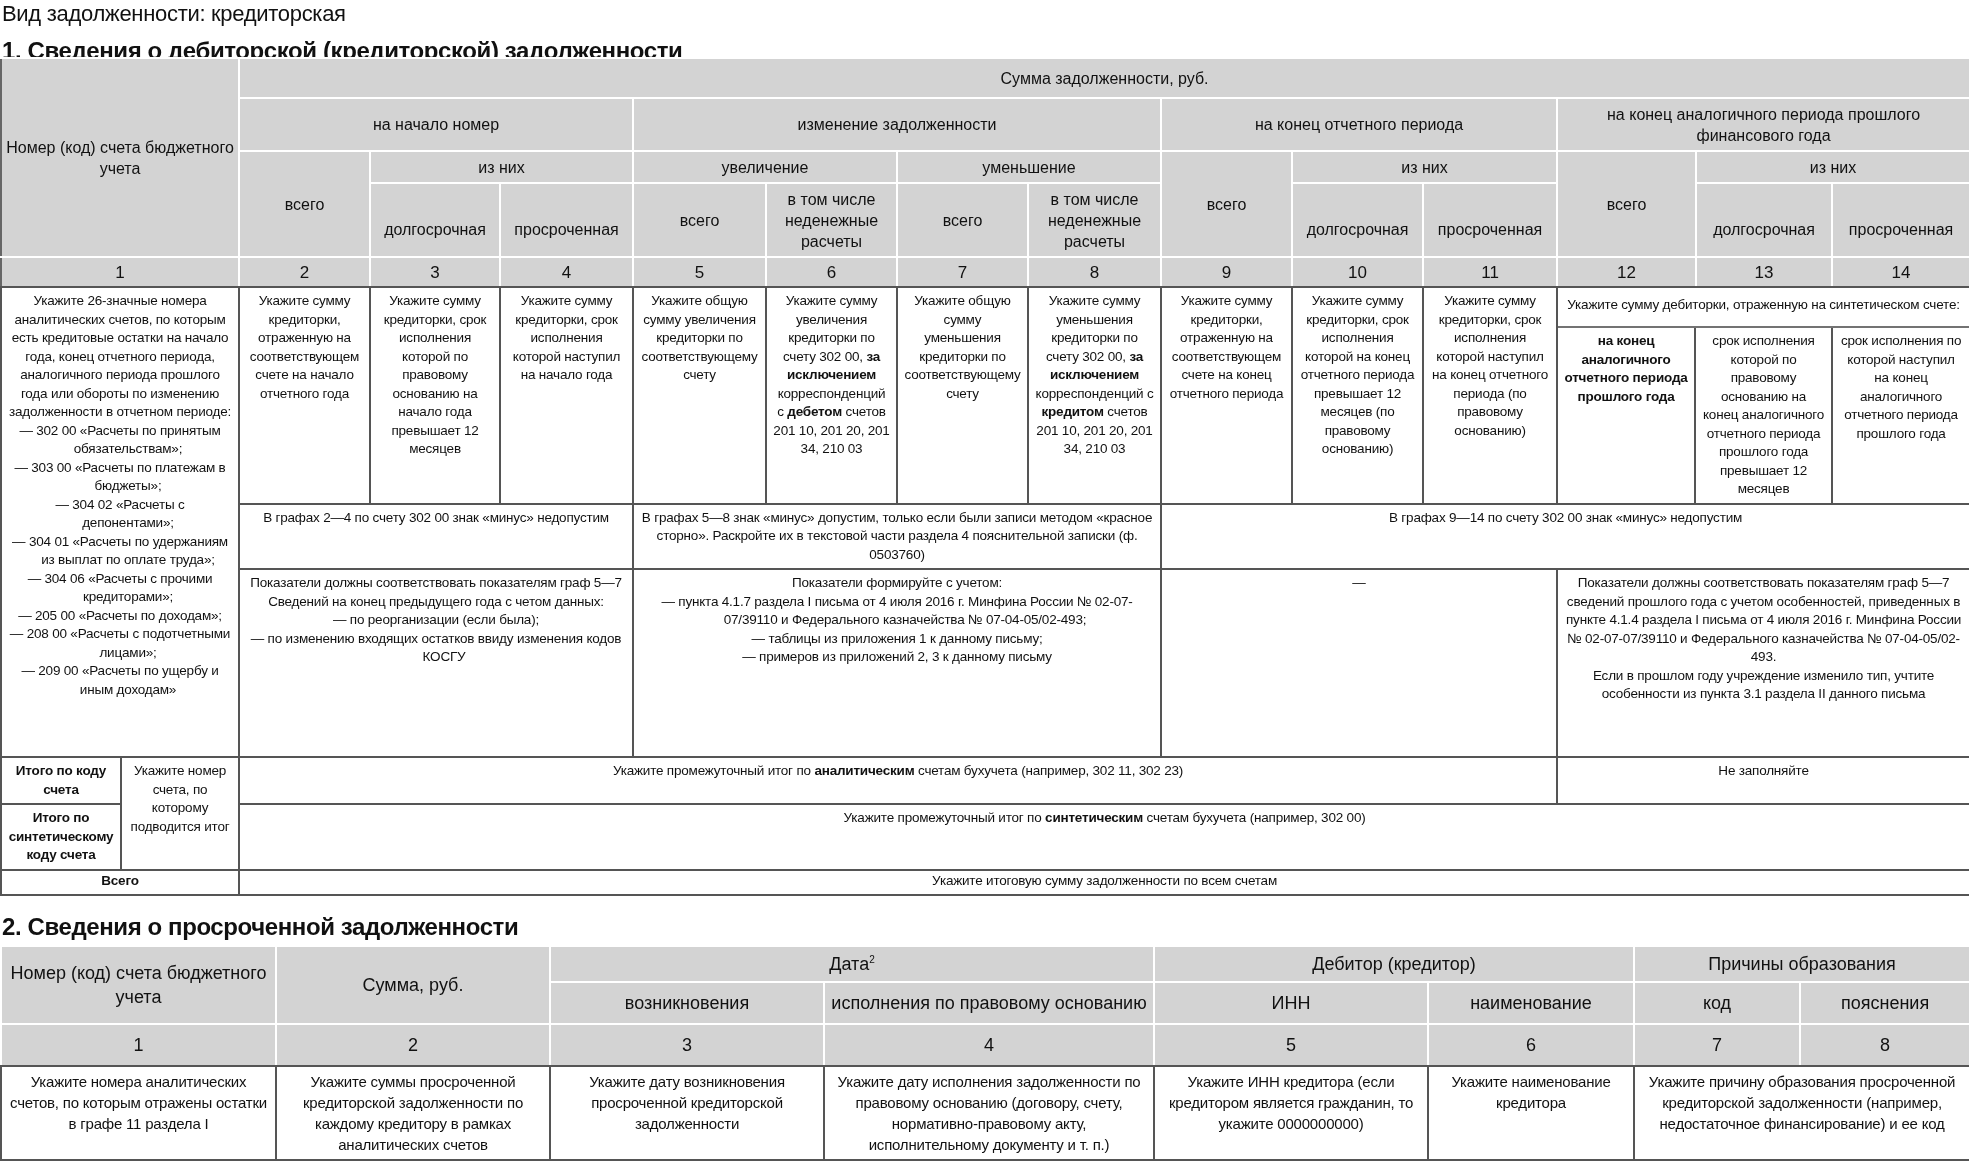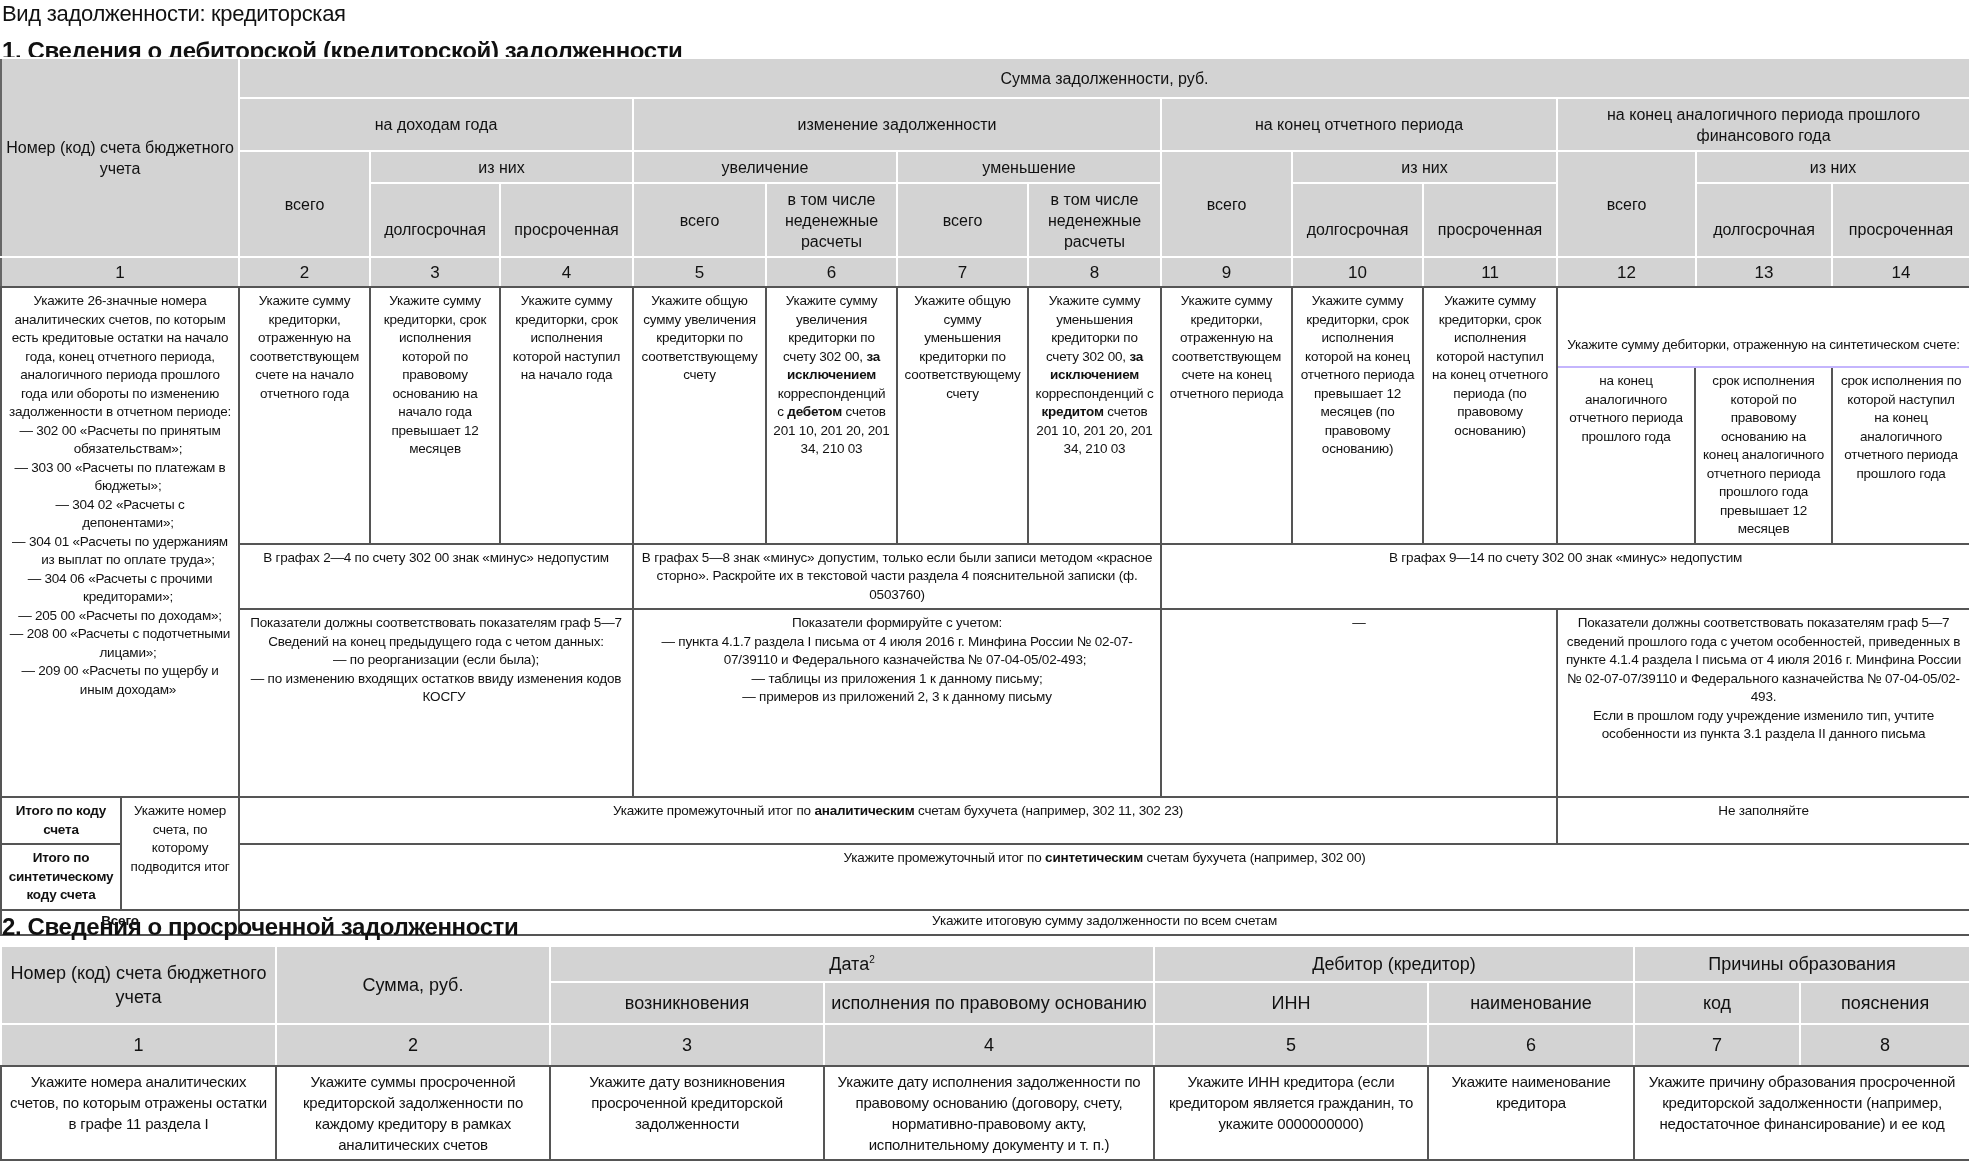--- a/index.html
+++ b/index.html
@@ -23,21 +23,21 @@
   .bd b { font-weight: bold; }
   .bd .li { padding-left: 16px; text-indent: -16px; display: block; }
   .bold-label { font-weight: bold; }
 
   .t2 { top: 945px; border: 2px solid #666; }
   .t2 .hd { font-size: 18px; line-height: 24px; }
   .t2 .bd { font-size: 15px; line-height: 21px; }
   sup { font-size: 10px; vertical-align: super; line-height: 0; }
   .nested { width: 100%; border-collapse: collapse; position: static; table-layout: fixed; }
   .nested td { border: none; border-left: 2px solid #555; font-size: 13.5px; line-height: 18.5px; padding: 4px 6px; vertical-align: top; }
-  .nested td:first-child { border-left: none; }
+  .nested td:first-child { border-left: none; font-weight: bold; }
 </style>
 </head>
 <body>
 
 <div class="doc-subtitle">Вид задолженности: кредиторская</div>
 <div class="section-title" style="top:36px;">1. Сведения о дебиторской (кредиторской) задолженности</div>
 
 <table class="t1" style="width:1969px;">
   <colgroup>
     <col style="width:120px">
@@ -55,21 +55,21 @@
     <col style="width:139px">
       <col style="width:136px">
       <col style="width:138px">
   </colgroup>
   <tbody>
       <tr style="height:40px;">
     <td class="hd first" rowspan="4" colspan="2">Номер (код) счета бюджетного учета</td>
     <td class="hd" colspan="13">Сумма задолженности, руб.</td>
   </tr>
   <tr style="height:53px;">
-    <td class="hd" colspan="3">на доходам года</td>
+    <td class="hd" colspan="3">на начало номер</td>
     <td class="hd" colspan="4">изменение задолженности</td>
     <td class="hd" colspan="3">на конец отчетного периода</td>
     <td class="hd" colspan="3">на конец аналогичного периода прошлого финансового года</td>
   </tr>
   <tr style="height:32px;">
     <td class="hd" rowspan="2">всего</td>
     <td class="hd" colspan="2">из них</td>
     <td class="hd" colspan="2">увеличение</td>
     <td class="hd" colspan="2">уменьшение</td>
     <td class="hd" rowspan="2">всего</td>
@@ -122,21 +122,21 @@
     <td class="bd">Укажите сумму кредиторки, срок исполнения которой по правовому основанию на начало года превышает 12 месяцев</td>
     <td class="bd">Укажите сумму кредиторки, срок исполнения которой наступил на начало года</td>
     <td class="bd">Укажите общую сумму увеличения кредиторки по соответствующему счету</td>
     <td class="bd"><span>Укажите сумму увеличения кредиторки по счету 302 00, </span><b>за исключением</b><span> корреспонденций с </span><b>дебетом</b><span> счетов 201 10, 201 20, 201 34, 210 03</span></td>
     <td class="bd">Укажите общую сумму уменьшения кредиторки по соответствующему счету</td>
     <td class="bd"><span>Укажите сумму уменьшения кредиторки по счету 302 00, </span><b>за исключением</b><span> корреспонденций с </span><b>кредитом</b><span> счетов 201 10, 201 20, 201 34, 210 03</span></td>
     <td class="bd">Укажите сумму кредиторки, отраженную на соответствующем счете на конец отчетного периода</td>
     <td class="bd">Укажите сумму кредиторки, срок исполнения которой на конец отчетного периода превышает 12 месяцев (по правовому основанию)</td>
     <td class="bd">Укажите сумму кредиторки, срок исполнения которой наступил на конец отчетного периода (по правовому основанию)</td>
     <td class="bd" colspan="3" style="padding:0;">
-      <div style="padding:8px 6px; border-bottom:2px solid #c4b5fd; height:40px;margin-top:40px;">Укажите сумму дебиторки, отраженную на синтетическом счете:</div>
+      <div style="padding:8px 6px; border-bottom:2px solid #737373; height:40px;">Укажите сумму дебиторки, отраженную на синтетическом счете:</div>
       <table class="nested" style="height:170px;">
         <colgroup>
               <col style="width:136px">
               <col style="width:136px">
               <col style="width:136px">
             </colgroup>
         <tbody>
               <tr>
           <td>на конец аналогичного отчетного периода прошлого года</td>
           <td>срок исполнения которой по правовому основанию на конец аналогичного отчетного периода прошлого года превышает 12 месяцев</td>

